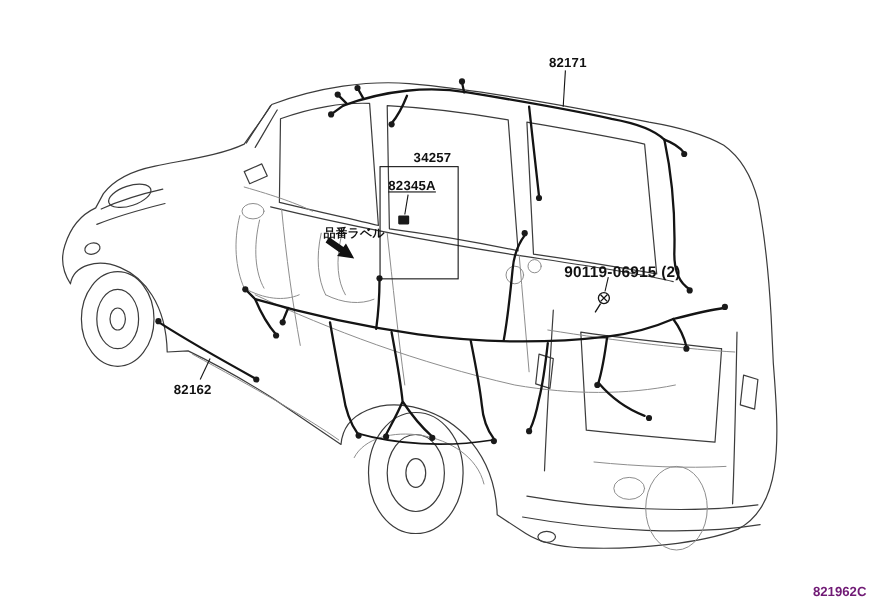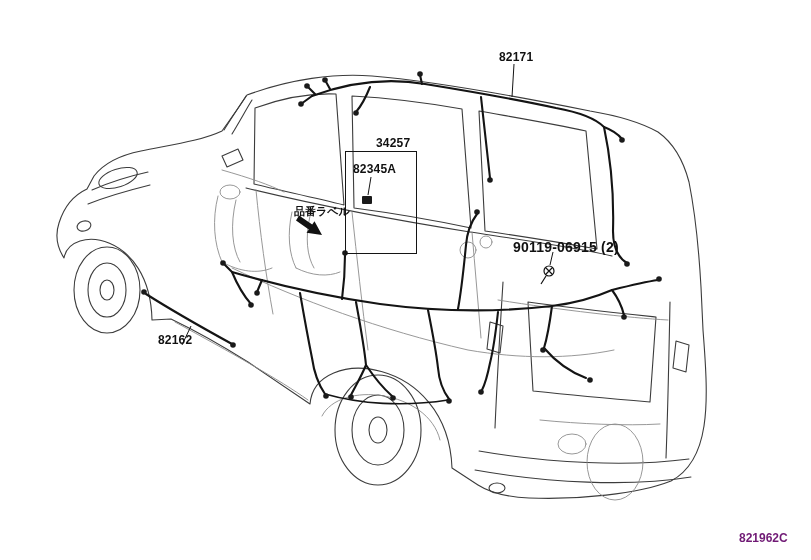--- a/index.html
+++ b/index.html
@@ -4,24 +4,24 @@
 <style>
   html,body{margin:0;padding:0;background:#ffffff;}
   .stage{position:relative;width:811px;height:560px;background:#ffffff;overflow:hidden;
          font-family:"Liberation Sans", sans-serif;}
   .stage svg{position:absolute;left:0;top:0;}
   .part-label{position:absolute;font-weight:bold;font-size:12px;color:#111;white-space:nowrap;letter-spacing:.2px;}
   .jp-label{position:absolute;font-weight:bold;font-size:11px;color:#111;white-space:nowrap;margin-left:18px;}
   .diagram-code{position:absolute;left:739px;top:531px;font-weight:bold;font-size:12px;color:#701a75;}
   #lbl-82171{left:499px;top:50px;}
   #lbl-82161{left:376px;top:136px;}
-  #lbl-82345A{left:353px;top:162px;}
+  #lbl-82345A{left:353px;top:162px;text-decoration:underline;}
   #lbl-hinban{left:276px;top:204px;}
   #lbl-90119{left:513px;top:239px;font-size:14px;}
-  #lbl-82162{left:158px;top:333px;}
+  #lbl-82162{left:158px;top:347px;}
 </style>
 </head>
 <body>
 
 <div class="stage">
 
   <svg viewBox="0 0 811 560" width="811" height="560">
 
     <g fill="none" stroke="#3c3c3c" stroke-width="1.1" stroke-linecap="round" stroke-linejoin="round">
       <path d="M 247 95 C 290 79 335 73 372 76 C 432 81 520 97 590 111 C 614 115 640 122 658 132 C 672 142 683 159 689 182 C 695 212 699 252 701 287 L 703 330 C 706 368 708 400 704 426 C 700 452 690 471 671 481 C 638 494 578 500 529 498 C 505 497 489 492 478 485 L 452 468 C 448 356 315 344 310 404 L 248 362 C 221 345 196 331 171 319 L 152 320 C 150 232 70 224 64 258 C 57 247 55 235 59 223 C 64 207 74 195 87 189 L 94 176 C 104 163 121 155 141 151 C 170 145 201 141 222 131 C 232 117 241 104 247 95 Z"></path>

